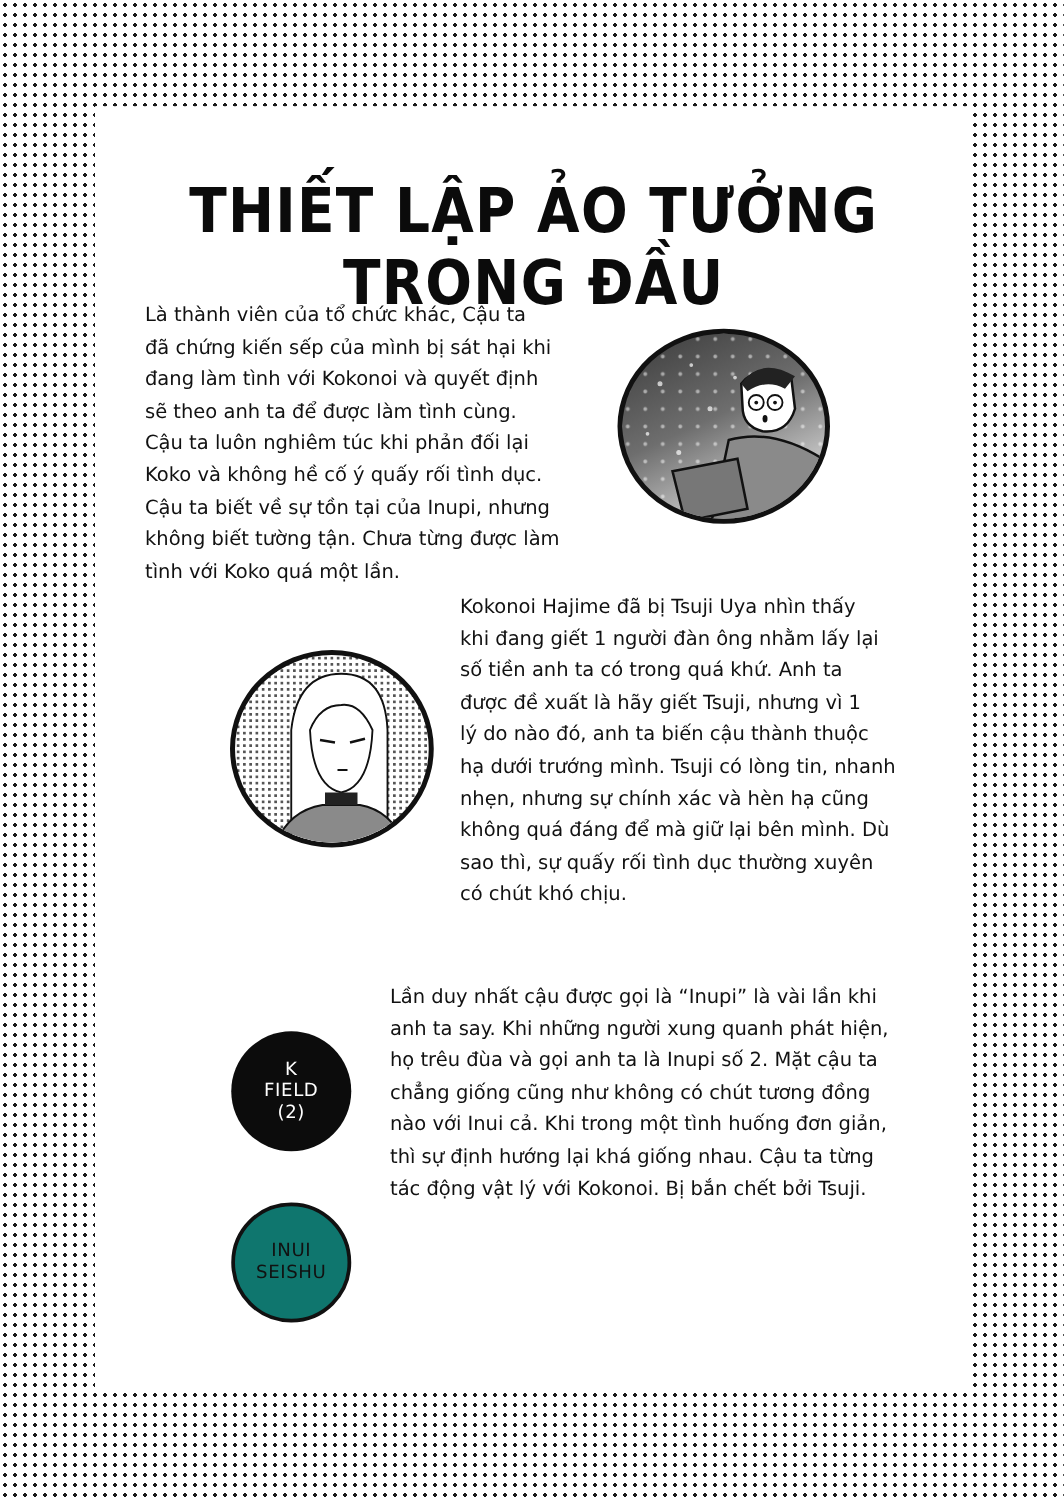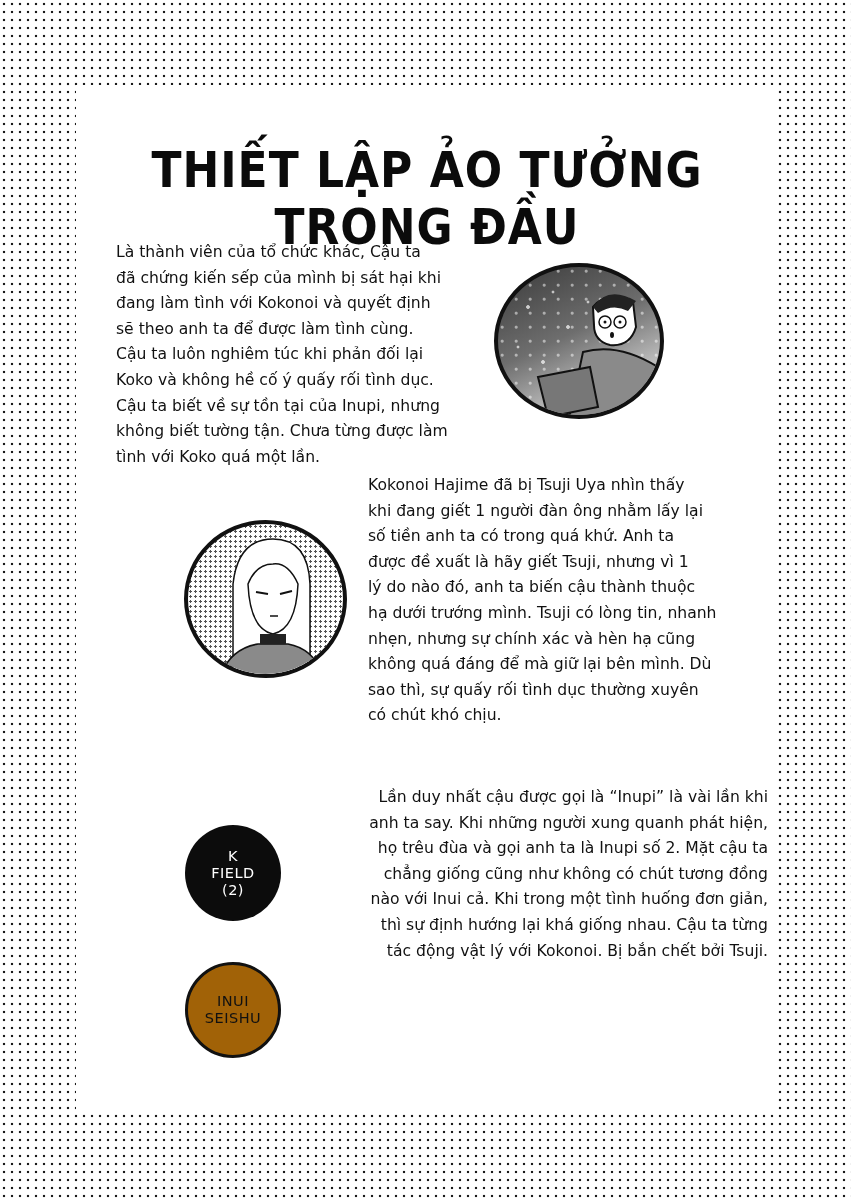--- a/index.html
+++ b/index.html
@@ -20,21 +20,21 @@
     font-family: "DejaVu Sans", sans-serif; font-weight: bold;
     font-size: 44px; letter-spacing: 1px; transform: scaleY(1.12);
     color: #0b0b0b;
   }
   .para {
     position: absolute; font-size: 15.6px; line-height: 25.6px;
     color: #111; white-space: pre-line;
   }
   .p1 { left: 40px; top: 155px; width: 360px; }
   .p2 { left: 292px; top: 388px; width: 394px; }
-  .p3 { left: 236px; top: 700px; width: 456px; text-align: right; }
+  .p3 { left: 236px; top: 700px; width: 456px; }
   .p4 { left: 236px; top: 896px; width: 300px; line-height: 20px; }
   .circle {
     position: absolute; border-radius: 50%; box-sizing: border-box;
   }
   .portrait1 {
     left: 418px; top: 178px; width: 170px; height: 156px;
     border: 4px solid #111;
     background:
       radial-gradient(circle at 30% 30%, rgba(255,255,255,0.5) 1px, transparent 2px) 0 0/14px 14px,
       linear-gradient(155deg, #3a3a3a 0%, #6e6e6e 45%, #bdbdbd 75%, #4a4a4a 100%);
@@ -48,21 +48,21 @@
     background-size: 5px 5px;
     overflow: hidden;
   }
   .badge {
     position: absolute; border-radius: 50%; display: flex; flex-direction: column;
     align-items: center; justify-content: center; text-align: center;
     font-size: 14.5px; line-height: 17px; box-sizing: border-box;
     letter-spacing: 0.5px;
   }
   .badge-k { left: 109px; top: 740px; width: 96px; height: 96px; background: #0c0c0c; color: #fff; }
-  .badge-inui { left: 109px; top: 877px; width: 96px; height: 96px; background: #a16207; color: #111; border: 3px solid #111; }
+  .badge-inui { left: 109px; top: 877px; width: 96px; height: 96px; background: #0f766e; color: #111; border: 3px solid #111; }
   .fig { position: absolute; }
 </style>
 </head>
 <body>
 
 <div class="panel">
   <div class="title">THIẾT LẬP ẢO TƯỞNG TRONG ĐẦU</div>
 
   <div class="para p1">   Là thành viên của tổ chức khác, Cậu ta
 đã chứng kiến sếp của mình bị sát hại khi

